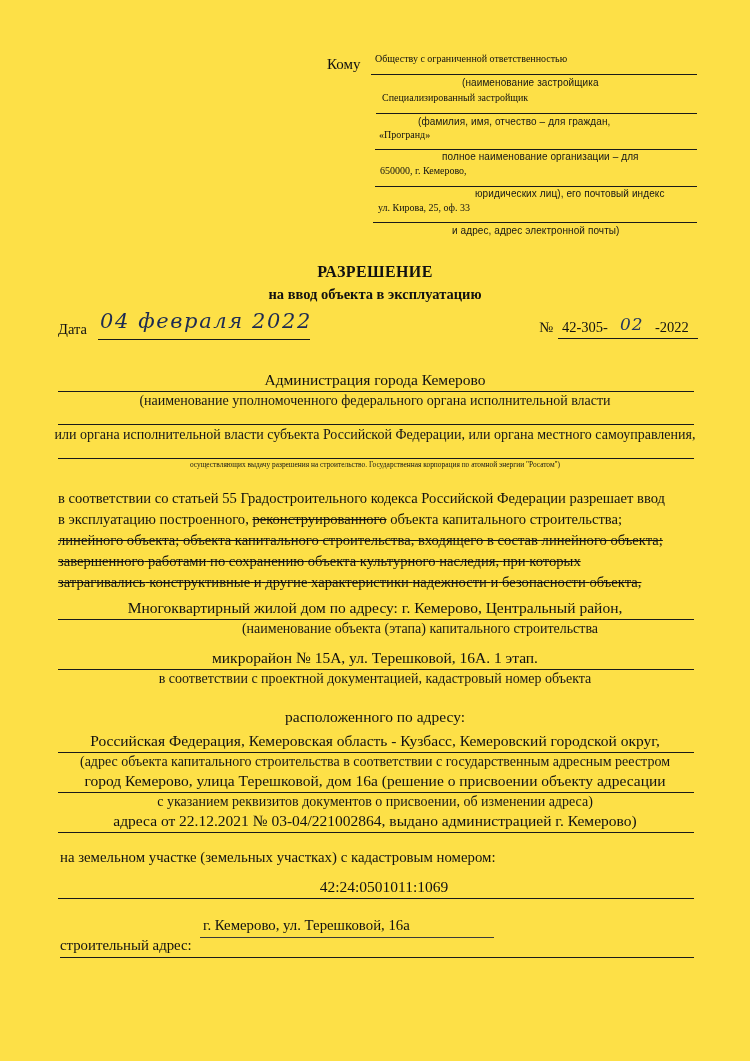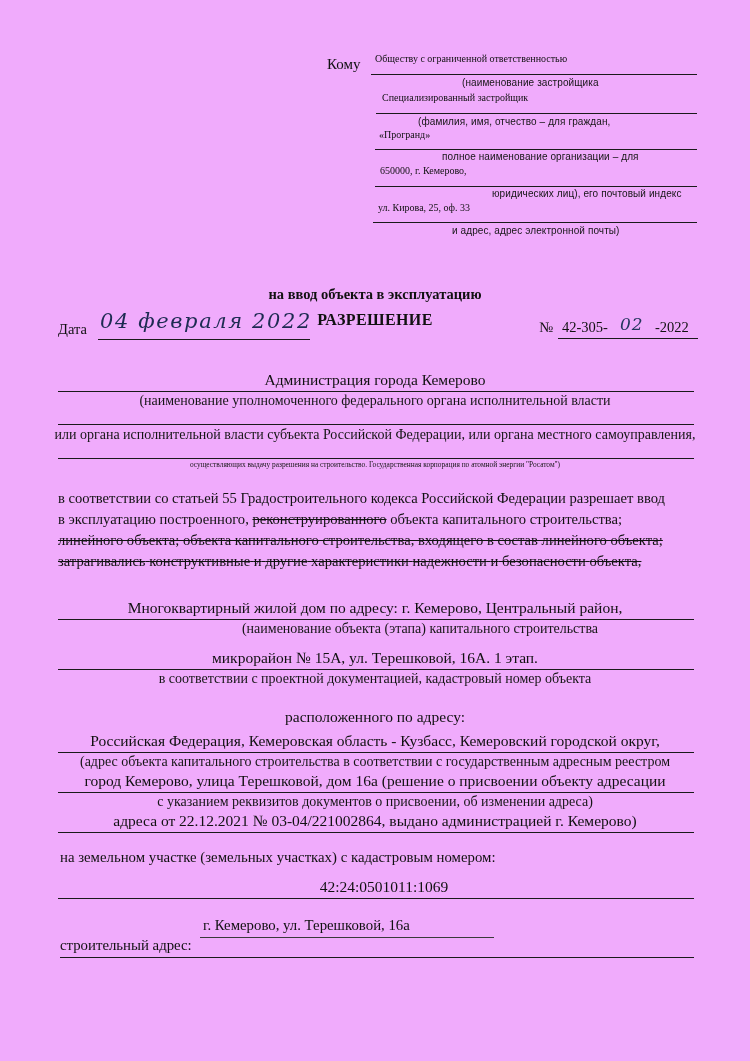--- a/index.html
+++ b/index.html
@@ -9,21 +9,21 @@
     background: #ffffff;
   }
   body {
     font-family: "Liberation Serif", serif;
     color: #111111;
   }
   .page {
     position: relative;
     width: 750px;
     height: 1061px;
-    background: #f0abfc;
+    background: #fde047;
     overflow: hidden;
   }
   .rule {
     position: absolute;
     border-bottom: 1.4px solid #1a1a1a;
     height: 0;
   }
   .rule.thin {
     border-bottom: 1px solid #3a3a3a;
   }
@@ -148,28 +148,28 @@
     <span class="val" style="left:382px; top:93px;">Специализированный застройщик</span>
     <div class="rule" style="left:376px; top:113px; width:321px;"></div>
     <span class="cap" style="left:418px; top:117px;">(фамилия, имя, отчество – для граждан,</span>
 
     <span class="val" style="left:379px; top:130px;">«Програнд»</span>
     <div class="rule" style="left:375px; top:149px; width:322px;"></div>
     <span class="cap" style="left:442px; top:152px;">полное наименование организации – для</span>
 
     <span class="val" style="left:380px; top:166px;">650000, г. Кемерово,</span>
     <div class="rule" style="left:375px; top:186px; width:322px;"></div>
-    <span class="cap" style="left:460px; top:189px;padding-left:32px;">юридических лиц), его почтовый индекс</span>
+    <span class="cap" style="left:443px; top:189px;padding-left:32px;">юридических лиц), его почтовый индекс</span>
 
     <span class="val" style="left:378px; top:203px;">ул. Кирова, 25, оф. 33</span>
     <div class="rule" style="left:373px; top:222px; width:324px;"></div>
     <span class="cap" style="left:452px; top:226px;">и адрес, адрес электронной почты)</span>
   </div>
 
-  <div class="title" style="top:263px;margin-top:48px;">РАЗРЕШЕНИЕ</div>
+  <div class="title" style="top:263px;">РАЗРЕШЕНИЕ</div>
   <div class="subtitle" style="top:286px;">на ввод объекта в эксплуатацию</div>
 
   <div>
     <span class="lbl" style="left:58px; top:322px; font-size:14.5px;">Дата</span>
     <span class="hand" style="left:100px; top:311px;">04 февраля 2022</span>
     <div class="rule" style="left:98px; top:339px; width:212px;"></div>
 
     <span class="lbl" style="left:539px; top:320px; font-size:14.5px;">№</span>
     <span class="val" style="left:562px; top:320px; font-size:14.5px;">42-305-</span>
     <span class="hand-num" style="left:620px; top:316px;">02</span>
@@ -198,20 +198,31 @@
       <span>эксплуатацию</span>
       <span>построенного,</span>
       <span class="strike">реконструированного</span>
       <span>объекта</span>
       <span>капитального</span>
       <span>строительства;</span>
     </span>
 
     <span class="ln strike">линейного объекта; объекта капитального строительства, входящего в состав линейного объекта;</span>
 
+    <span class="ln spread strike">
+      <span>завершенного</span>
+      <span>работами</span>
+      <span>по</span>
+      <span>сохранению</span>
+      <span>объекта</span>
+      <span>культурного</span>
+      <span>наследия,</span>
+      <span>при</span>
+      <span>которых</span>
+    </span>
 
     <span class="ln spread strike">
       <span>затрагивались</span>
       <span>конструктивные</span>
       <span>и</span>
       <span>другие</span>
       <span>характеристики</span>
       <span>надежности</span>
       <span>и</span>
       <span>безопасности</span>

